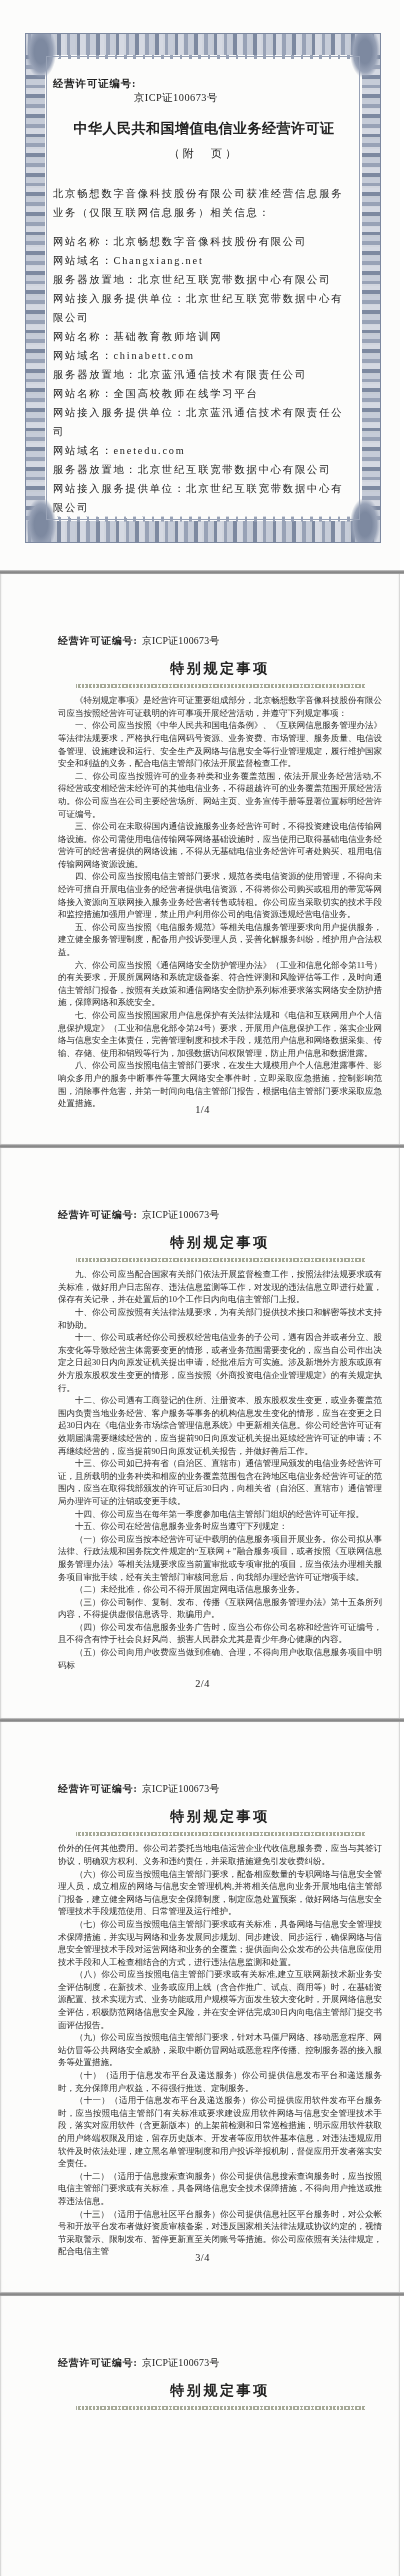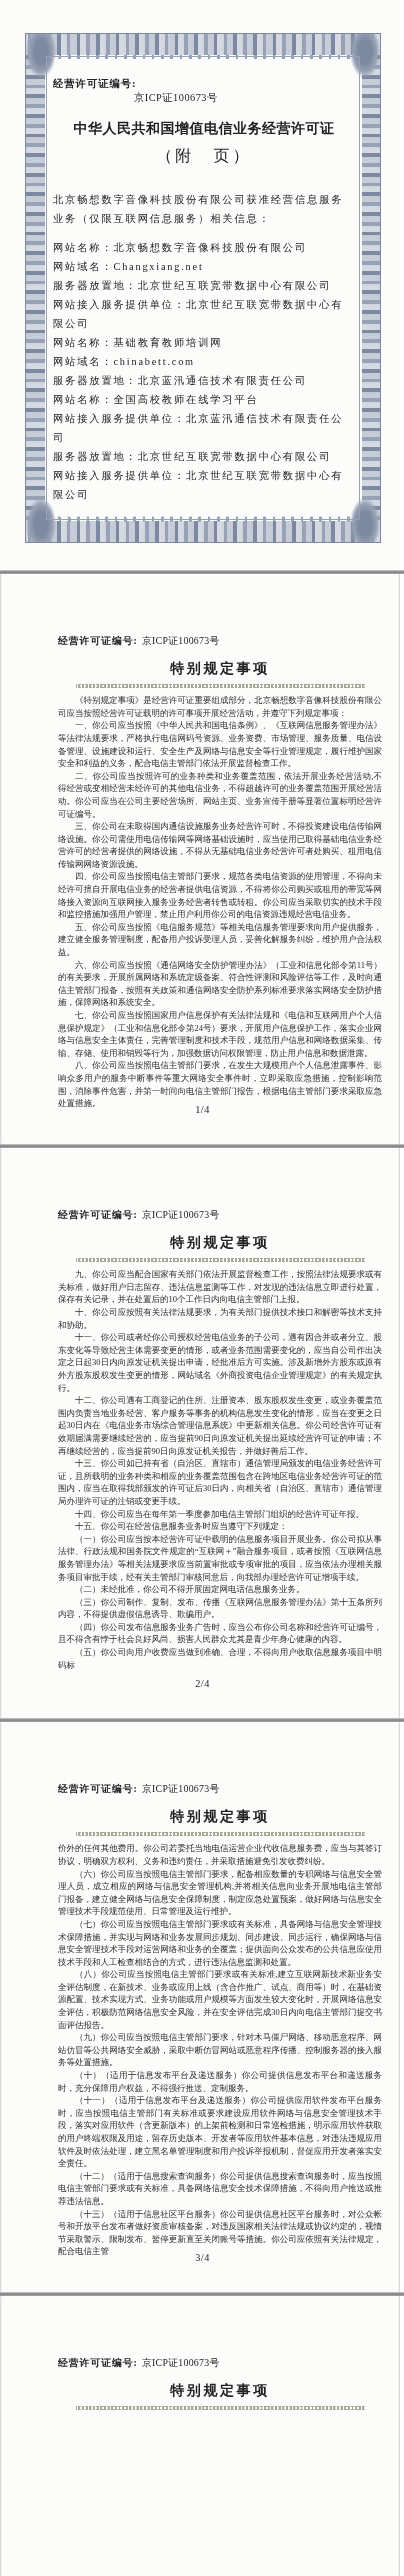--- a/index.html
+++ b/index.html
@@ -43,21 +43,21 @@
   .corner.bl{left:0;bottom:0;transform:scaleY(-1);}
   .corner.br{right:0;bottom:0;transform:scale(-1,-1);}
   .frame-inner{position:absolute;inset:21.6px 19.6px;border:0.5px solid var(--border-blue);}
 
   
   .cover-content{position:absolute;left:53px;top:77px;width:302px;z-index:2;}
   .lic-line{font-size:10.3px;line-height:13.4px;}
   .lic-label{font-weight:bold;letter-spacing:1px;}
   .lic-no{display:block;margin:1px 0 0 81px;letter-spacing:0.5px;}
   .cover-title{margin:15.5px 0 0;text-align:center;font-size:14px;font-weight:bold;letter-spacing:0.5px;}
-  .cover-subtitle{margin-top:7.2px;text-align:center;font-size:16px;letter-spacing:3.1px;}
+  .cover-subtitle{margin-top:7.2px;text-align:center;font-size:11px;letter-spacing:3.1px;}
   .cover-intro{margin-top:23px;font-size:10.3px;letter-spacing:1.8px;line-height:19px;}
   .site-list{margin-top:9.3px;font-size:10.3px;letter-spacing:1.8px;line-height:19px;}
   .site-list p{margin:0;}
 
   
   .sheet-content{position:absolute;left:58px;top:61px;width:324px;}
   .lic2{font-size:9.8px;line-height:12.4px;}
   .lic2 .lic-label{font-size:9.8px;}
   .lic2 .lic-no2{margin-left:4.1px;letter-spacing:0.3px;}
   .sheet-heading{margin:12.4px 0 6.2px;text-align:center;font-size:14px;font-weight:bold;letter-spacing:2.6px;}
@@ -100,20 +100,21 @@
       <div class="site-list">
           <p>网站名称：北京畅想数字音像科技股份有限公司</p>
           <p>网站域名：Changxiang.net</p>
           <p>服务器放置地：北京世纪互联宽带数据中心有限公司</p>
           <p>网站接入服务提供单位：北京世纪互联宽带数据中心有限公司</p>
           <p>网站名称：基础教育教师培训网</p>
           <p>网站域名：chinabett.com</p>
           <p>服务器放置地：北京蓝汛通信技术有限责任公司</p>
           <p>网站名称：全国高校教师在线学习平台</p>
           <p>网站接入服务提供单位：北京蓝汛通信技术有限责任公司</p>
+          <p>网站域名：enetedu.com</p>
           <p>服务器放置地：北京世纪互联宽带数据中心有限公司</p>
           <p>网站接入服务提供单位：北京世纪互联宽带数据中心有限公司</p>
         </div>
     </div>
   </section>
 
   <div class="page-sep"></div>
 
   <section class="page sheet">
     <div class="sheet-content">
@@ -142,21 +143,21 @@
   <section class="page sheet">
     <div class="sheet-content">
       <div class="lic2">
         <span class="lic-label">经营许可证编号:</span><span class="lic-no2">京ICP证100673号</span>
       </div>
       <h2 class="sheet-heading">特别规定事项</h2>
       <div class="wave"></div>
       <div class="body-text">
           <p class="ind">九、你公司应当配合国家有关部门依法开展监督检查工作，按照法律法规要求或有关标准，做好用户日志留存、违法信息监测等工作，对发现的违法信息立即进行处置，保存有关记录，并在处置后的10个工作日内向电信主管部门上报。</p>
           <p class="ind">十、你公司应按照有关法律法规要求，为有关部门提供技术接口和解密等技术支持和协助。</p>
-          <p class="ind">十一、你公司或者经你公司授权经营电信业务的子公司，遇有因合并或者分立、股东变化等导致经营主体需要变更的情形，或者业务范围需要变化的，应当自公司作出决定之日起30日内向原发证机关提出申请，经批准后方可实施。涉及新增外方股东或原有外方股东股权发生变更的情形，网站域名《外商投资电信企业管理规定》的有关规定执行。</p>
+          <p class="ind">十一、你公司或者经你公司授权经营电信业务的子公司，遇有因合并或者分立、股东变化等导致经营主体需要变更的情形，或者业务范围需要变化的，应当自公司作出决定之日起30日内向原发证机关提出申请，经批准后方可实施。涉及新增外方股东或原有外方股东股权发生变更的情形，应当按照《外商投资电信企业管理规定》的有关规定执行。</p>
           <p class="ind">十二、你公司遇有工商登记的住所、注册资本、股东股权发生变更，或业务覆盖范围内负责当地业务经营、客户服务等事务的机构信息发生变化的情形，应当在变更之日起30日内在《电信业务市场综合管理信息系统》中更新相关信息。你公司经营许可证有效期届满需要继续经营的，应当提前90日向原发证机关提出延续经营许可证的申请；不再继续经营的，应当提前90日向原发证机关报告，并做好善后工作。</p>
           <p class="ind">十三、你公司如已持有省（自治区、直辖市）通信管理局颁发的电信业务经营许可证，且所载明的业务种类和相应的业务覆盖范围包含在跨地区电信业务经营许可证的范围内，应当在取得我部颁发的许可证后30日内，向相关省（自治区、直辖市）通信管理局办理许可证的注销或变更手续。</p>
           <p class="ind">十四、你公司应当在每年第一季度参加电信主管部门组织的经营许可证年报。</p>
           <p class="ind">十五、你公司在经营信息服务业务时应当遵守下列规定：</p>
           <p class="ind">（一）你公司应当按本经营许可证中载明的信息服务项目开展业务。你公司拟从事法律、行政法规和国务院文件规定的“互联网＋”融合服务项目，或者按照《互联网信息服务管理办法》等相关法规要求应当前置审批或专项审批的项目，应当依法办理相关服务项目审批手续，经有关主管部门审核同意后，向我部办理经营许可证增项手续。</p>
           <p class="ind">（二）未经批准，你公司不得开展固定网电话信息服务业务。</p>
           <p class="ind">（三）你公司制作、复制、发布、传播《互联网信息服务管理办法》第十五条所列内容，不得提供虚假信息诱导、欺骗用户。</p>
           <p class="ind">（四）你公司发布信息服务业务广告时，应当公布你公司名称和经营许可证编号，且不得含有悖于社会良好风尚、损害人民群众尤其是青少年身心健康的内容。</p>
           <p class="ind">（五）你公司向用户收费应当做到准确、合理，不得向用户收取信息服务项目中明码标</p>
         </div>

